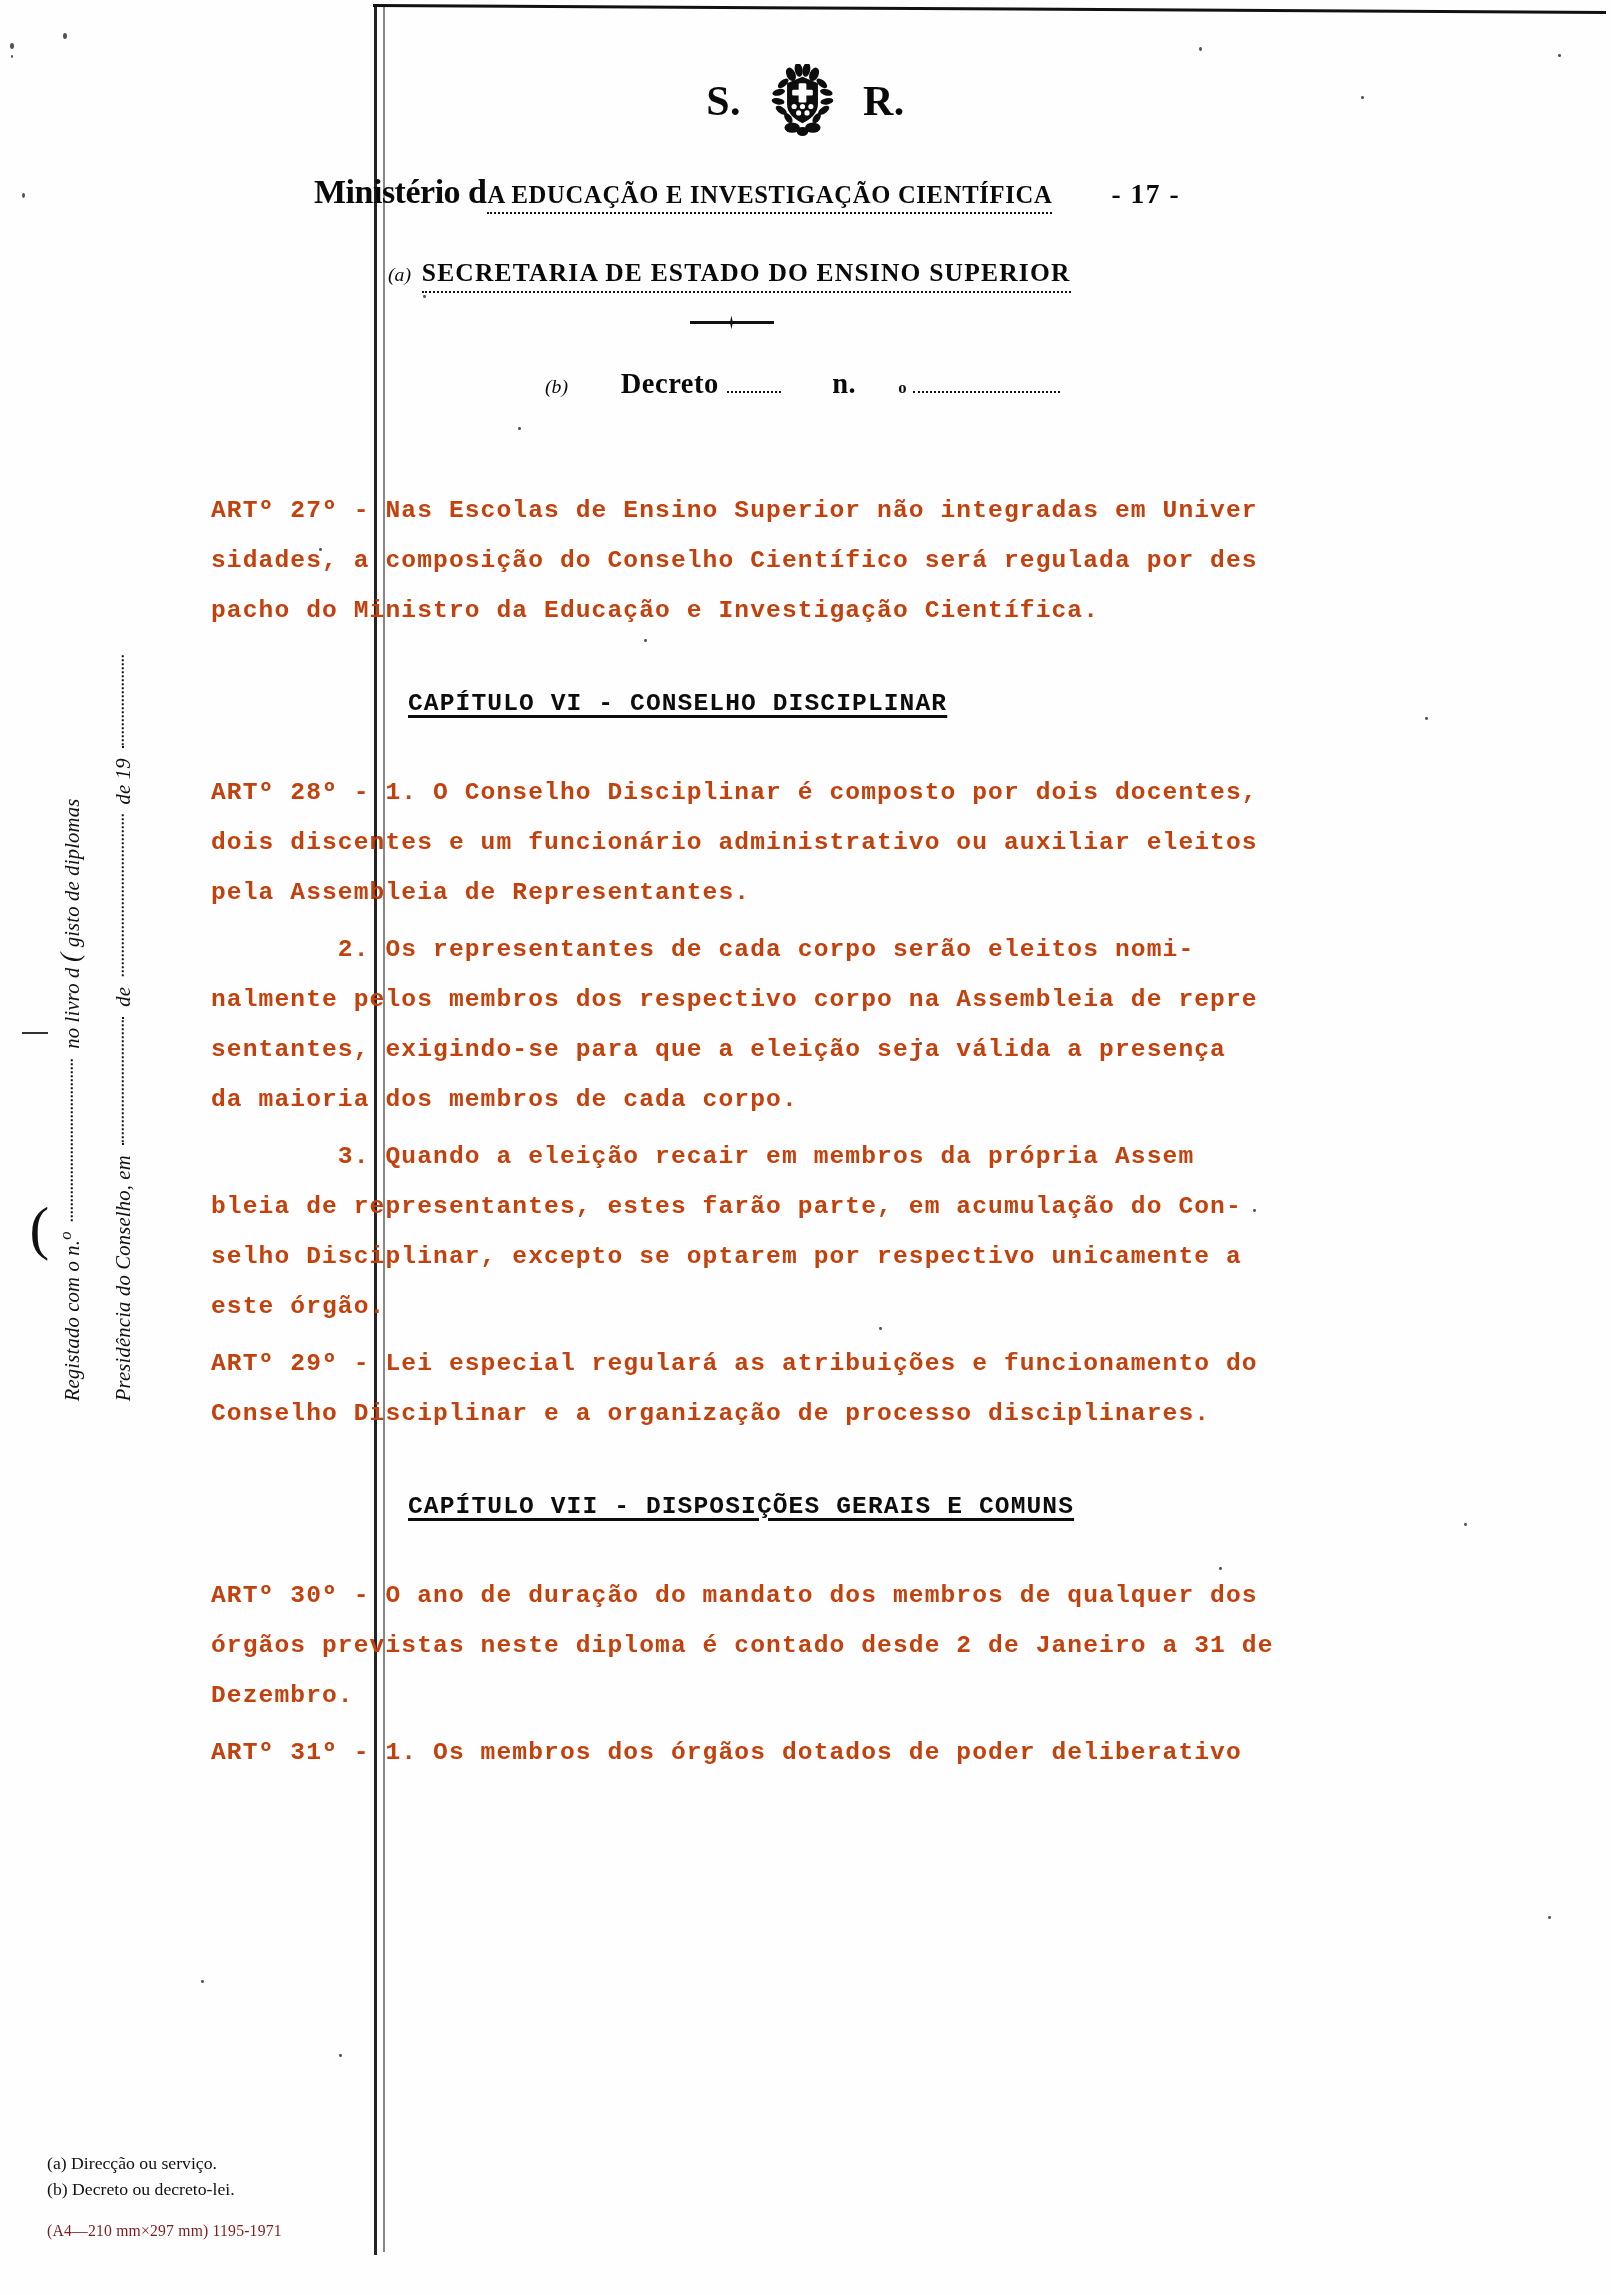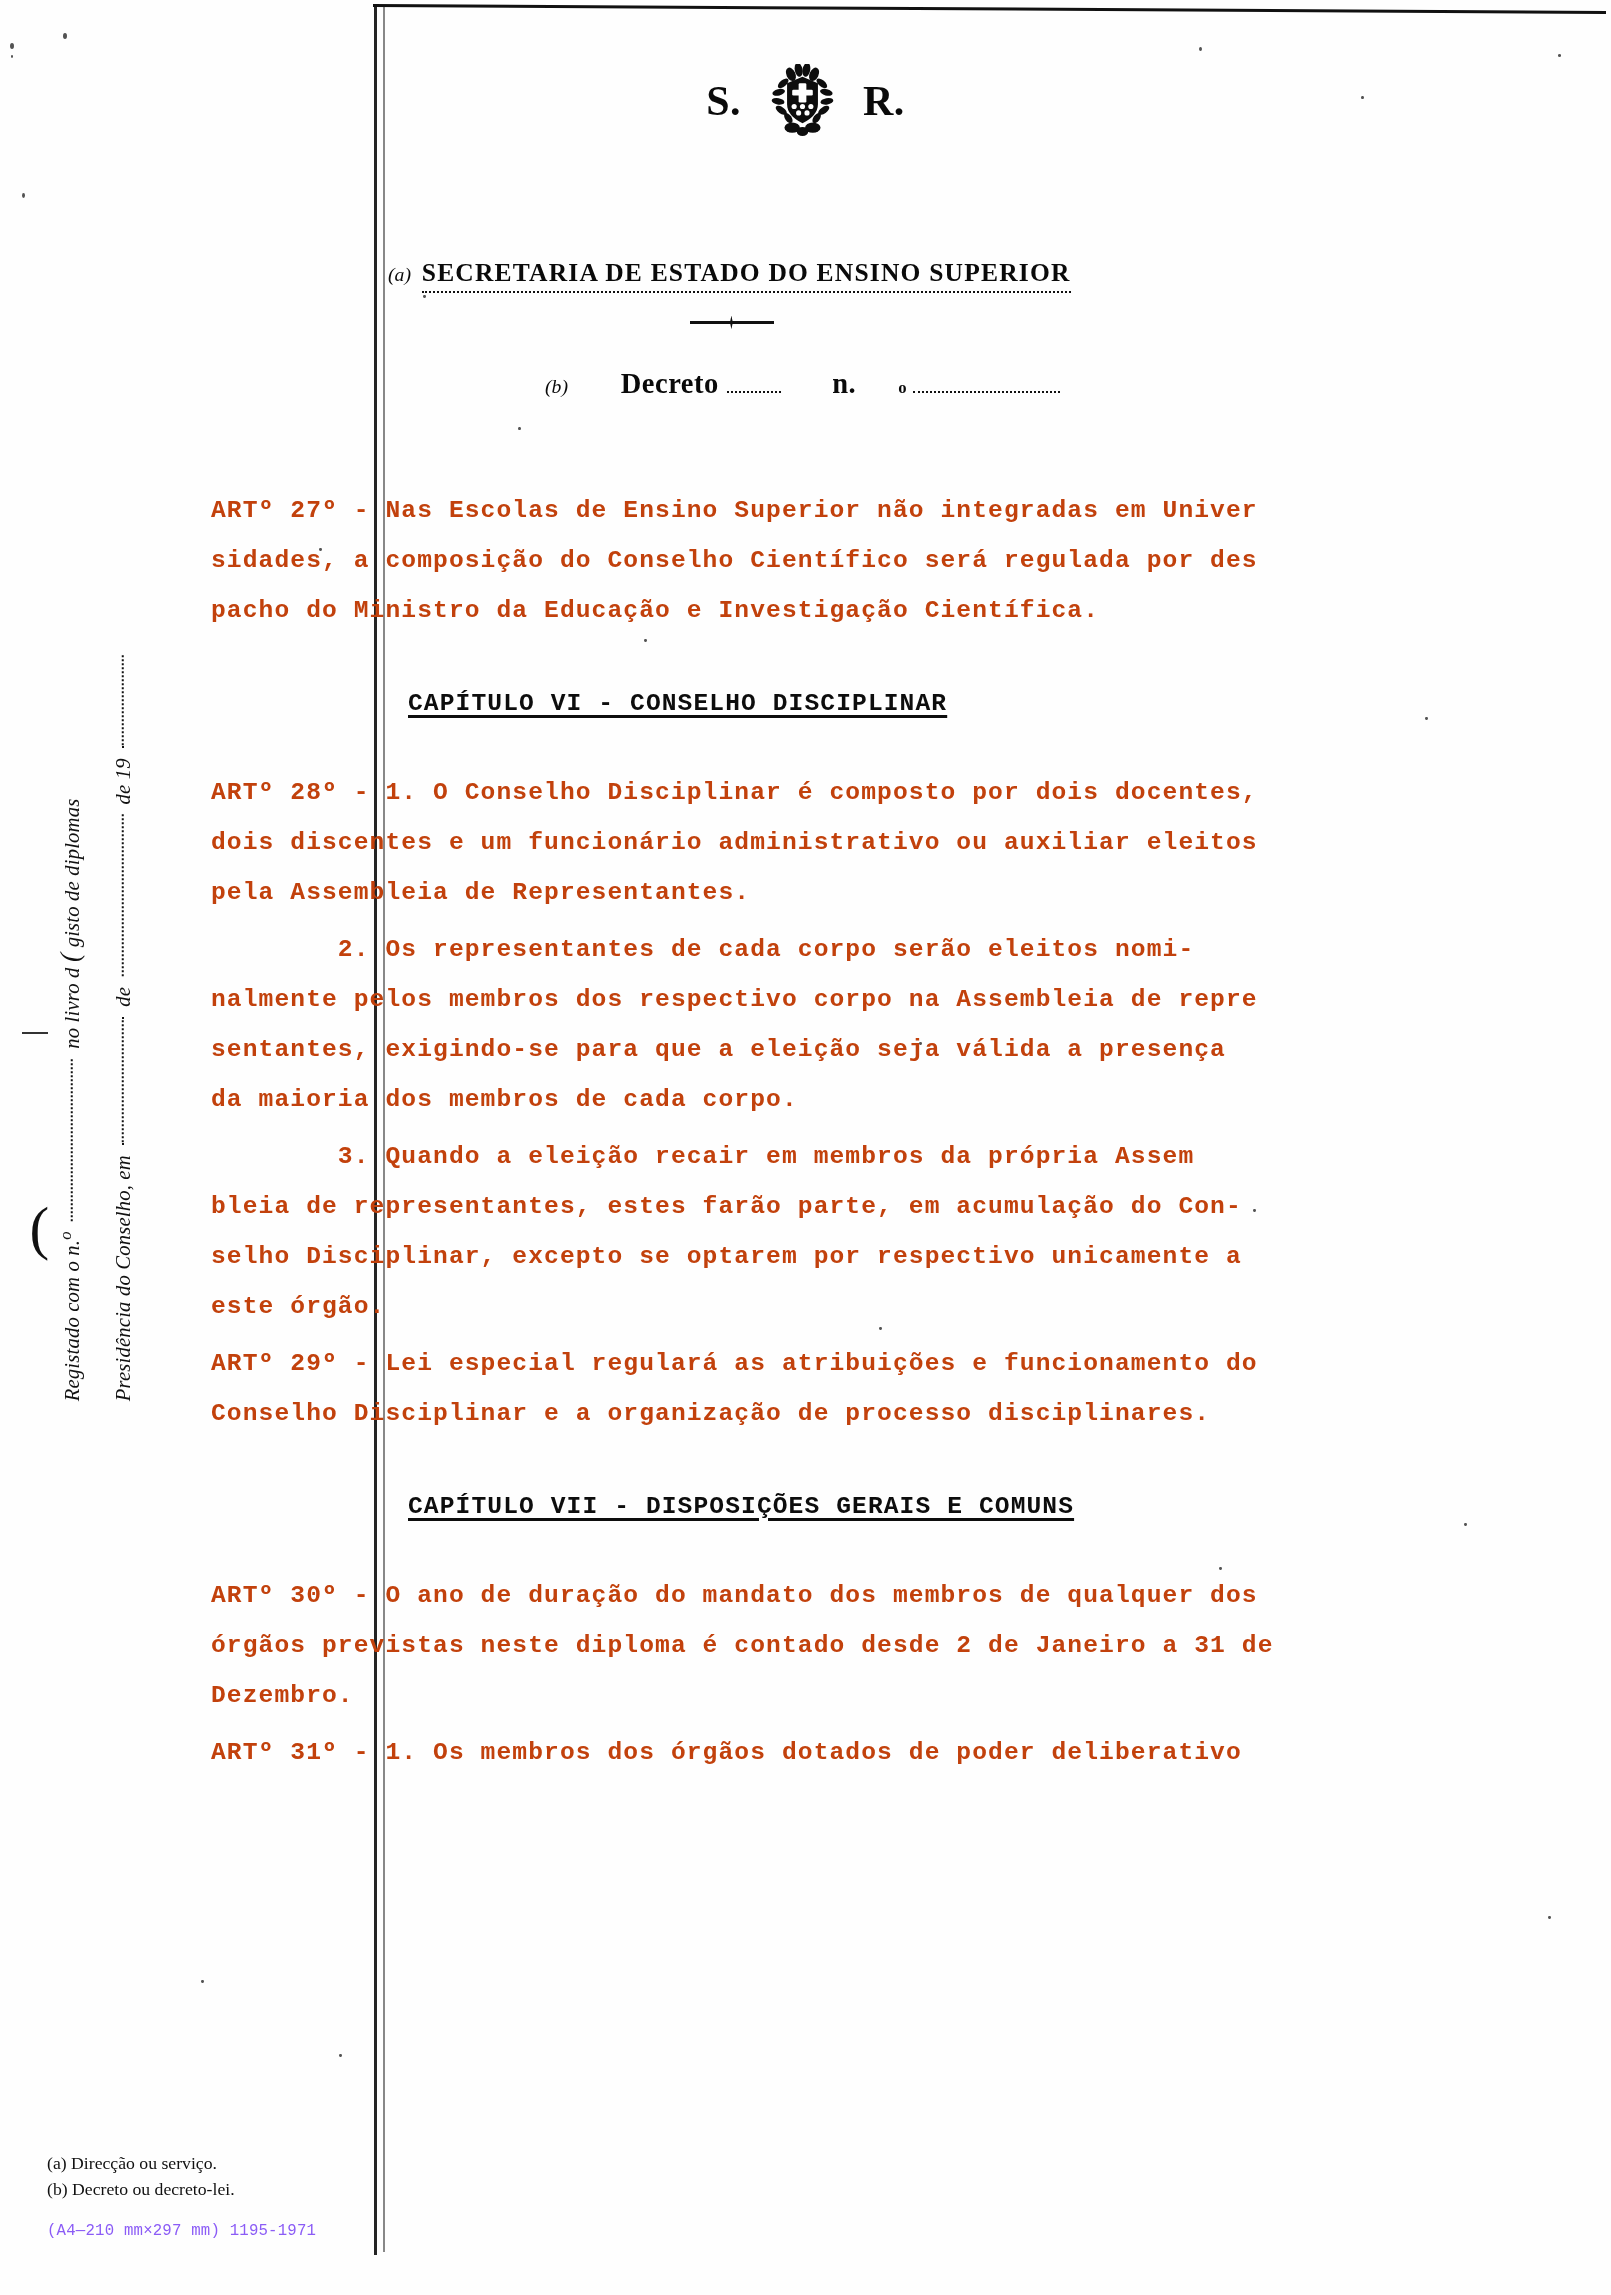--- a/index.html
+++ b/index.html
@@ -274,24 +274,24 @@
     top: 2151px;
     font-family: "Liberation Serif", serif;
     font-size: 17.7px;
     line-height: 25.5px;
     color: #111;
   }
   .format-note {
     position: absolute;
     left: 47px;
     top: 2222px;
-    font-family: Liberation Mono, monospace;
+    font-family: Liberation Serif, serif;
     font-size: 15.7px;
     letter-spacing: 0.2px;
-    color: #8b5cf6;
+    color: #7f1d1d;
   }
 
   
   .speck { position:absolute; background:#1a1a1a; border-radius:50%; opacity:.75; }
 </style>
 </head>
 <body>
 
 <div id="page">
 
@@ -333,20 +333,25 @@
           <circle cx="50" cy="66" r="4"></circle>
           <circle cx="63" cy="66" r="4"></circle>
           <circle cx="44" cy="76" r="4"></circle>
           <circle cx="57" cy="76" r="4"></circle>
         </g>
       </svg>
     </span>
     <span class="emblem-letter">R.</span>
   </div>
 
+  <div class="ministry-line">
+    <span class="ministry-script">Ministério d</span>
+    <span class="ministry-typed">A EDUCAÇÃO E INVESTIGAÇÃO CIENTÍFICA</span>
+    <span class="page-number">- 17 -</span>
+  </div>
 
   <div class="secretaria-line">
     <span class="note-ref">(a)</span>
     <span class="secretaria-text">SECRETARIA DE ESTADO DO ENSINO SUPERIOR</span>
   </div>
 
   <div class="ornament">
     <span class="bar"></span>
       <span class="dia"></span>
   </div>

